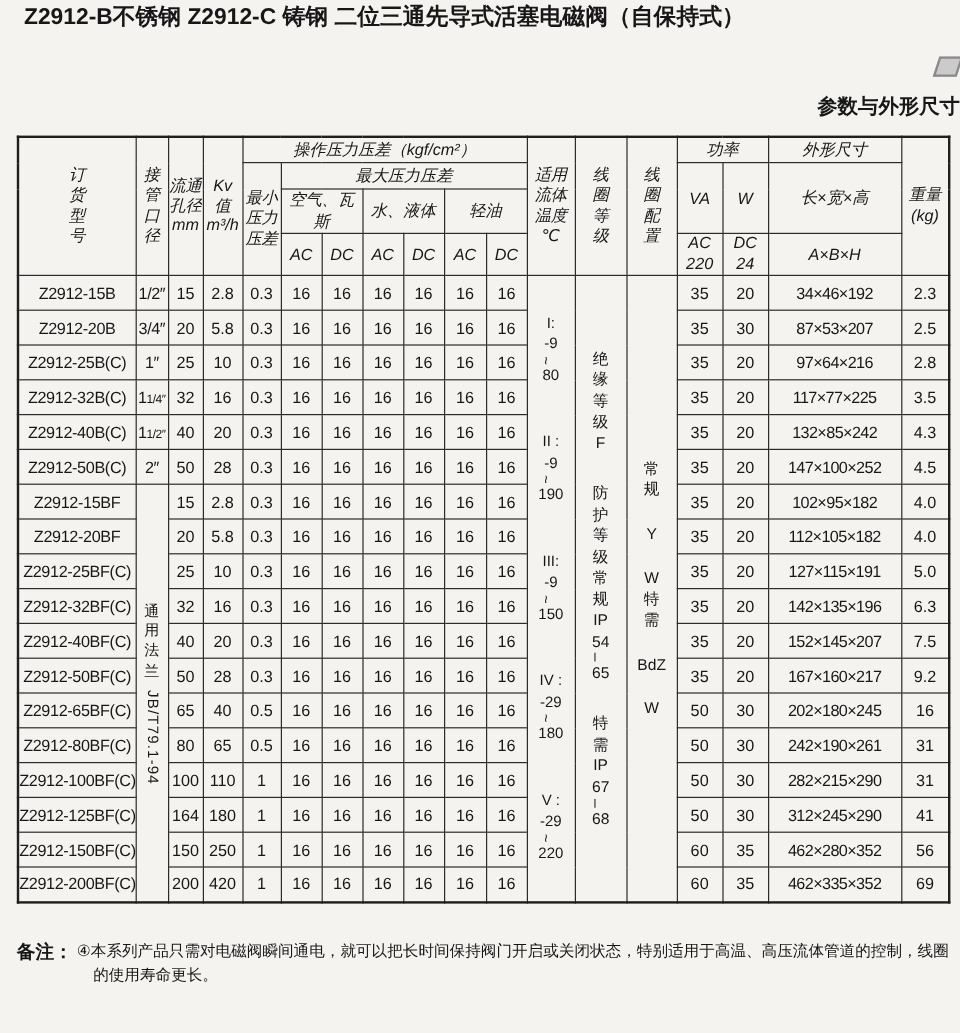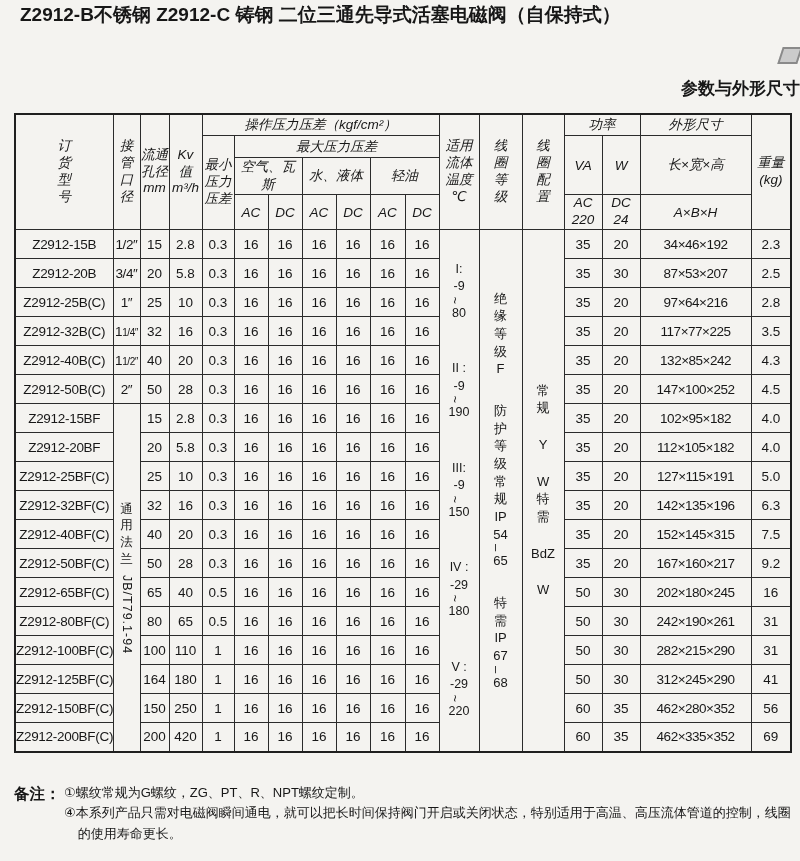--- a/index.html
+++ b/index.html
@@ -480,21 +480,21 @@
         <td>20</td>
         <td>0.3</td>
         <td>16</td>
         <td>16</td>
         <td>16</td>
         <td>16</td>
         <td>16</td>
         <td>16</td>
         <td>35</td>
         <td>20</td>
-        <td class="dims">152×145×315</td>
+        <td class="dims">152×145×207</td>
         <td>7.5</td>
       </tr>
       <tr>
         <td class="model">Z2912-50BF(C)</td>
         <td>50</td>
         <td>28</td>
         <td>0.3</td>
         <td>16</td>
         <td>16</td>
         <td>16</td>
@@ -601,16 +601,15 @@
         <td>35</td>
         <td class="dims">462×335×352</td>
         <td>69</td>
       </tr>
     </tbody>
 </table>
 
 <div class="notes">
   <div class="notes-label">备注：</div>
   <div class="notes-items">
-    <div class="note">①螺纹常规为G螺纹，ZG、PT、R、NPT螺纹定制。</div>
     <div class="note">④本系列产品只需对电磁阀瞬间通电，就可以把长时间保持阀门开启或关闭状态，特别适用于高温、高压流体管道的控制，线圈的使用寿命更长。</div>
   </div>
 </div>
 
 </body></html>

